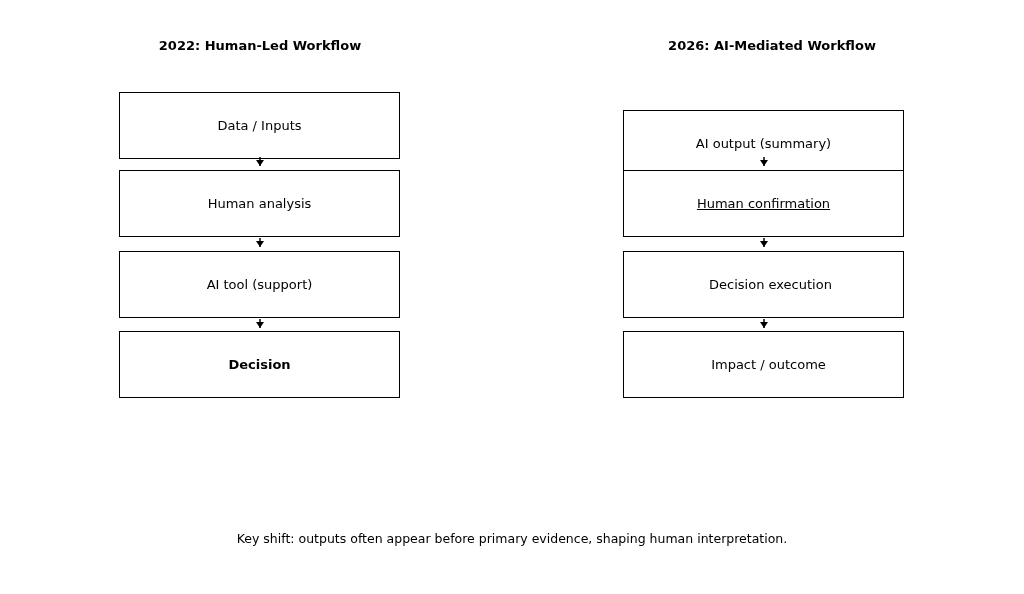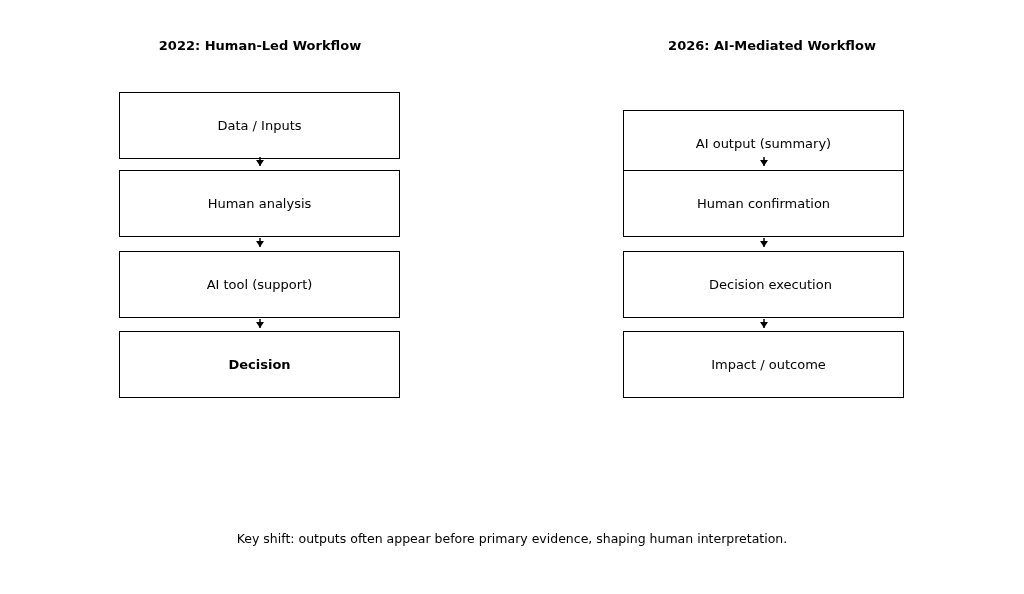--- a/index.html
+++ b/index.html
@@ -45,21 +45,21 @@
     <span>Decision</span>
   </div>
 
 <div class="box" style="left:623px; top:89px;margin-top:21px;">
     <span>AI output (summary)</span>
   </div>
 <svg class="arrow" style="left:759px; top:157px;" viewBox="0 0 10 10">
     <line x1="5" y1="0" x2="5" y2="9" stroke="#000" stroke-width="1.5"></line>
     <polygon points="1,3 9,3 5,9" fill="#000"></polygon>
   </svg>
-<div class="box" style="left:623px; top:170px;">
+<div class="box" style="left:623px; top:170px;text-decoration:underline;">
     <span>Human confirmation</span>
   </div>
 <svg class="arrow" style="left:759px; top:238px;" viewBox="0 0 10 10">
     <line x1="5" y1="0" x2="5" y2="9" stroke="#000" stroke-width="1.5"></line>
     <polygon points="1,3 9,3 5,9" fill="#000"></polygon>
   </svg>
 <div class="box" style="left:623px; top:251px;padding-left:14px;">
     <span>Decision execution</span>
   </div>
 <svg class="arrow" style="left:759px; top:319px;" viewBox="0 0 10 10">

